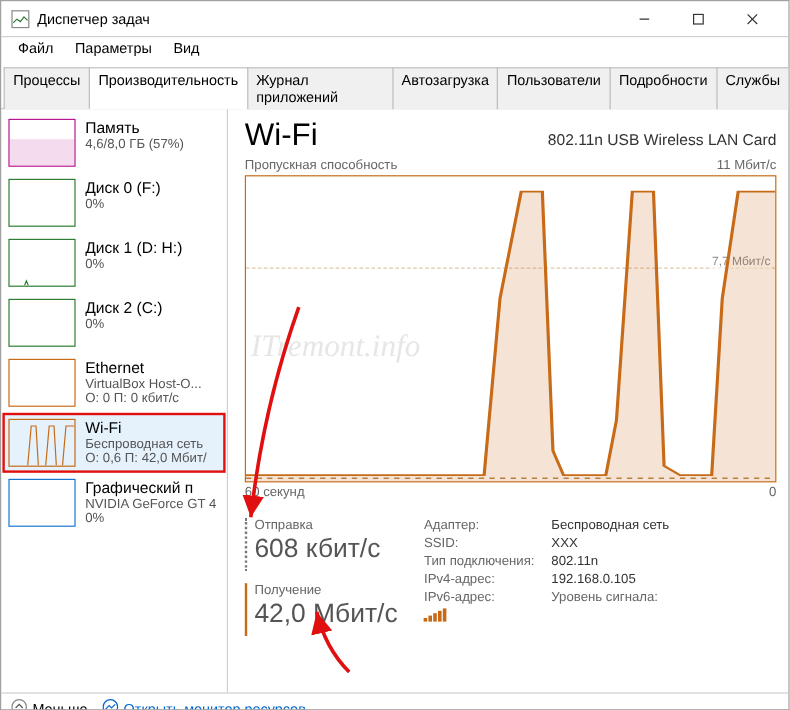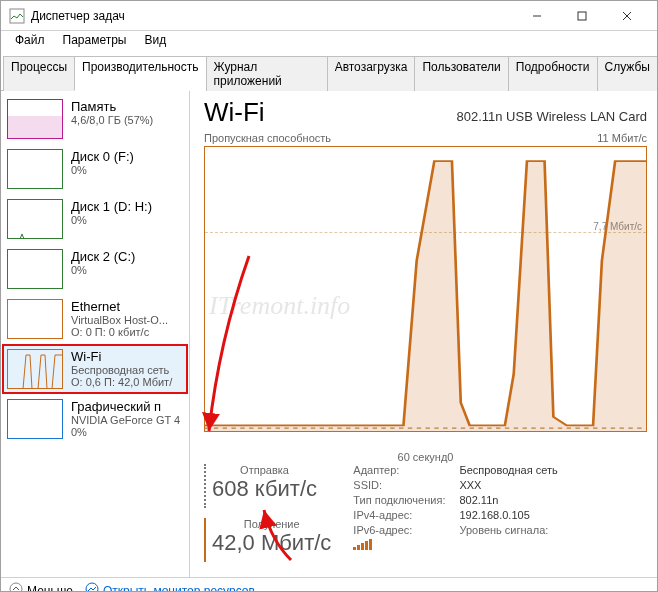--- a/index.html
+++ b/index.html
@@ -39,30 +39,30 @@
 .sbinfo .name { font-size: 13px; white-space: nowrap; overflow: hidden; text-overflow: ellipsis; }
 .sbinfo .sub { font-size: 11px; color: #555; white-space: nowrap; overflow: hidden; text-overflow: ellipsis; }
 
 
 .main { flex: 1; padding: 6px 10px 4px 14px; position: relative; }
 .main-header { display: flex; align-items: baseline; justify-content: space-between; margin-bottom: 4px; }
 .main-header h1 { font-size: 26px; font-weight: 400; }
 .main-header .adapter { font-size: 13px; color: #333; }
 
 .chart-label-row { display: flex; justify-content: space-between; font-size: 11px; color: #666; margin-bottom: 2px; }
-.chart { height: 286px; border: 1px solid #c76b18; position: relative; overflow: hidden; margin-bottom: 19px; }
+.chart { height: 256px; border: 1px solid #c76b18; position: relative; overflow: hidden; margin-bottom: 2px; }
 .chart .gridline { position: absolute; left: 0; right: 0; border-top: 1px dashed #e0c8a8; }
 .chart .sidelabel { position: absolute; right: 4px; font-size: 10px; color: #888; background: rgba(255,255,255,0.7); }
 .chart svg { position: absolute; left: 0; top: 0; width: 100%; height: 100%; }
 .watermark { position: absolute; left: 4px; top: 56%; transform: translateY(-50%); font-size: 26px; color: #e6e6e6; font-style: italic; pointer-events: none; font-family: "Segoe UI"; }
-.chart-bottom-row { display: flex; justify-content: center; font-size: 11px; color: #666; margin-bottom: 1px; }
+.chart-bottom-row { display: flex; justify-content: space-between; font-size: 11px; color: #666; margin-bottom: 16px; }
 
 
 .stats { display: flex; gap: 22px; }
-.stat-cols { display: flex; flex-direction: column; gap: 10px; text-align: center; }
+.stat-cols { display: flex; flex-direction: column; gap: 10px; }
 .stat { display: flex; align-items: flex-start; gap: 6px; }
 .dotcol { width: 2px; height: 44px; border-left: 2px dotted #777; }
 .dotcol.solid { border-left: 2px solid #c76b18; }
 .stat .label { font-size: 11px; color: #666; }
 .stat .val { font-size: 22px; color: #555; }
 
 .info-grid { display: grid; grid-template-columns: auto auto; column-gap: 14px; row-gap: 3px; font-size: 11px; align-content: start; }
 .info-grid .k { color: #666; }
 .info-grid .v { color: #333; }
 .sigbars { display: inline-flex; align-items: flex-end; gap: 1px; }

